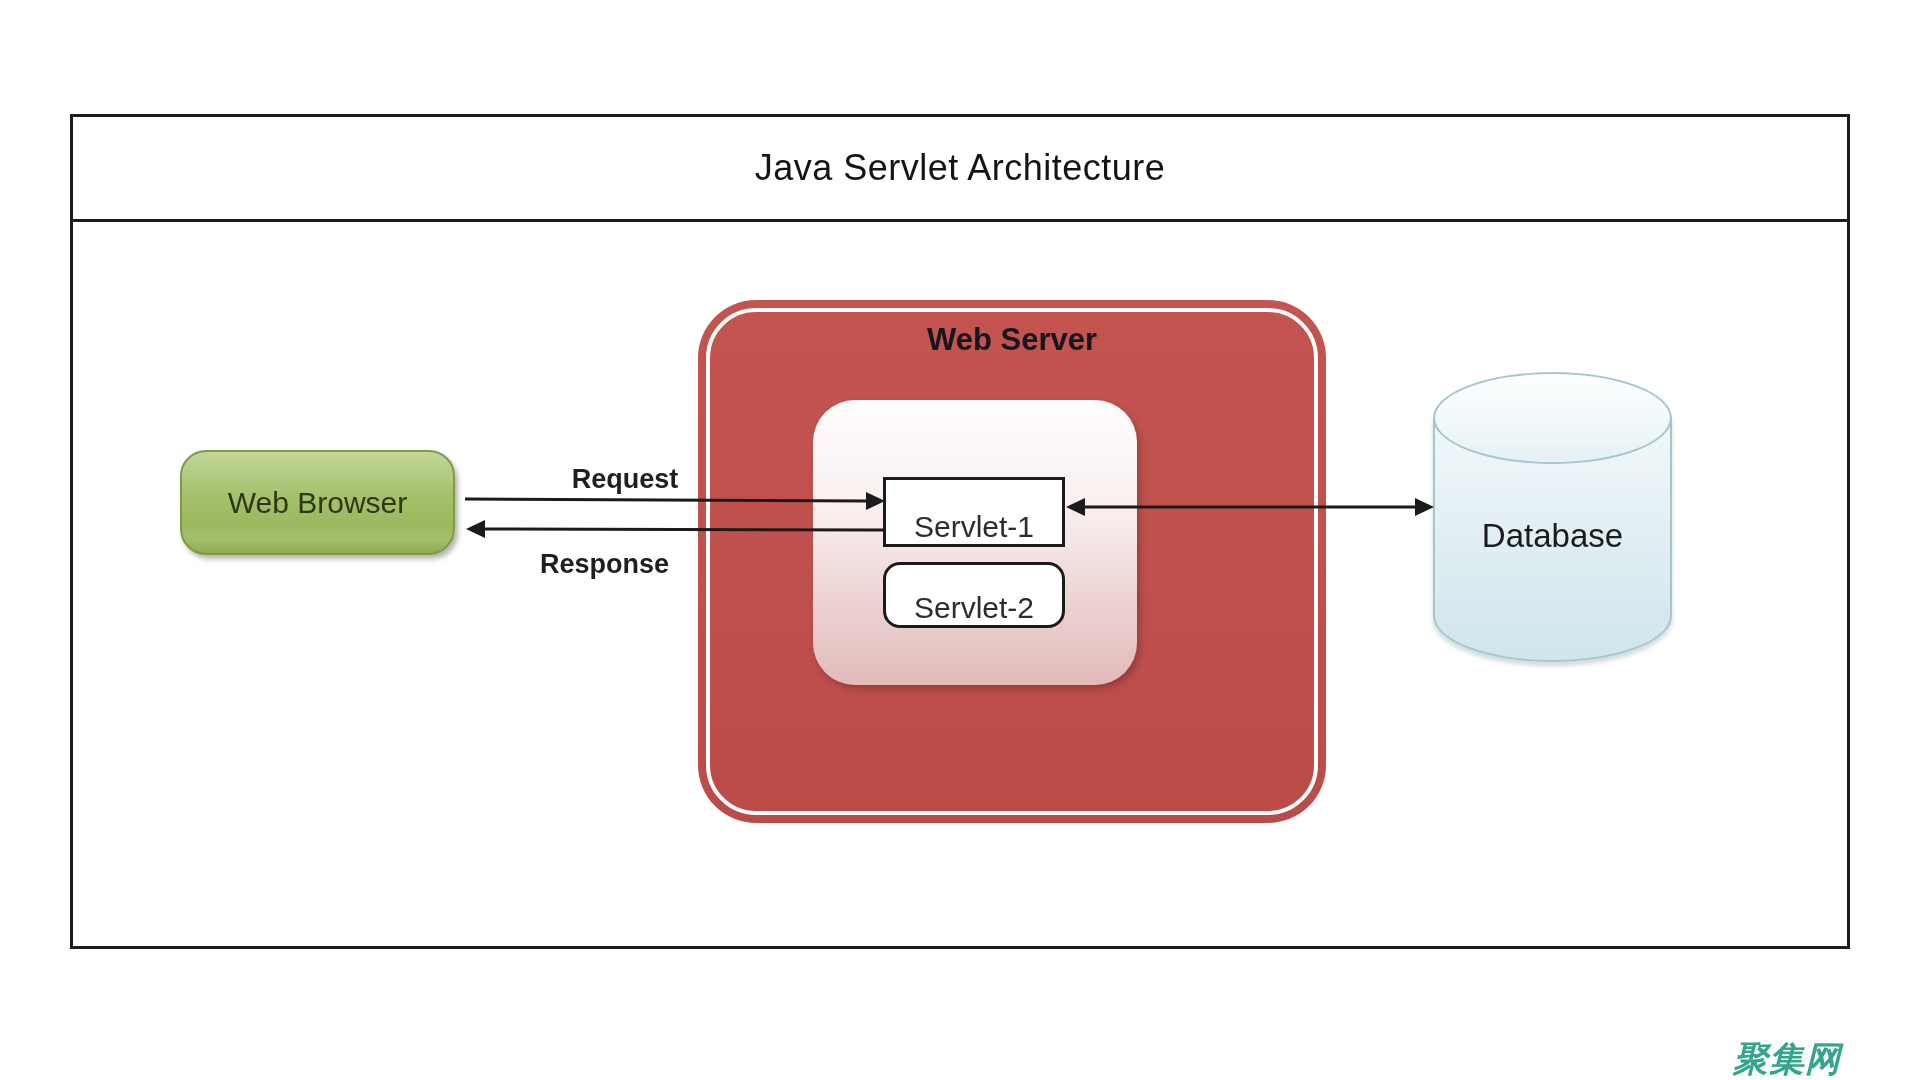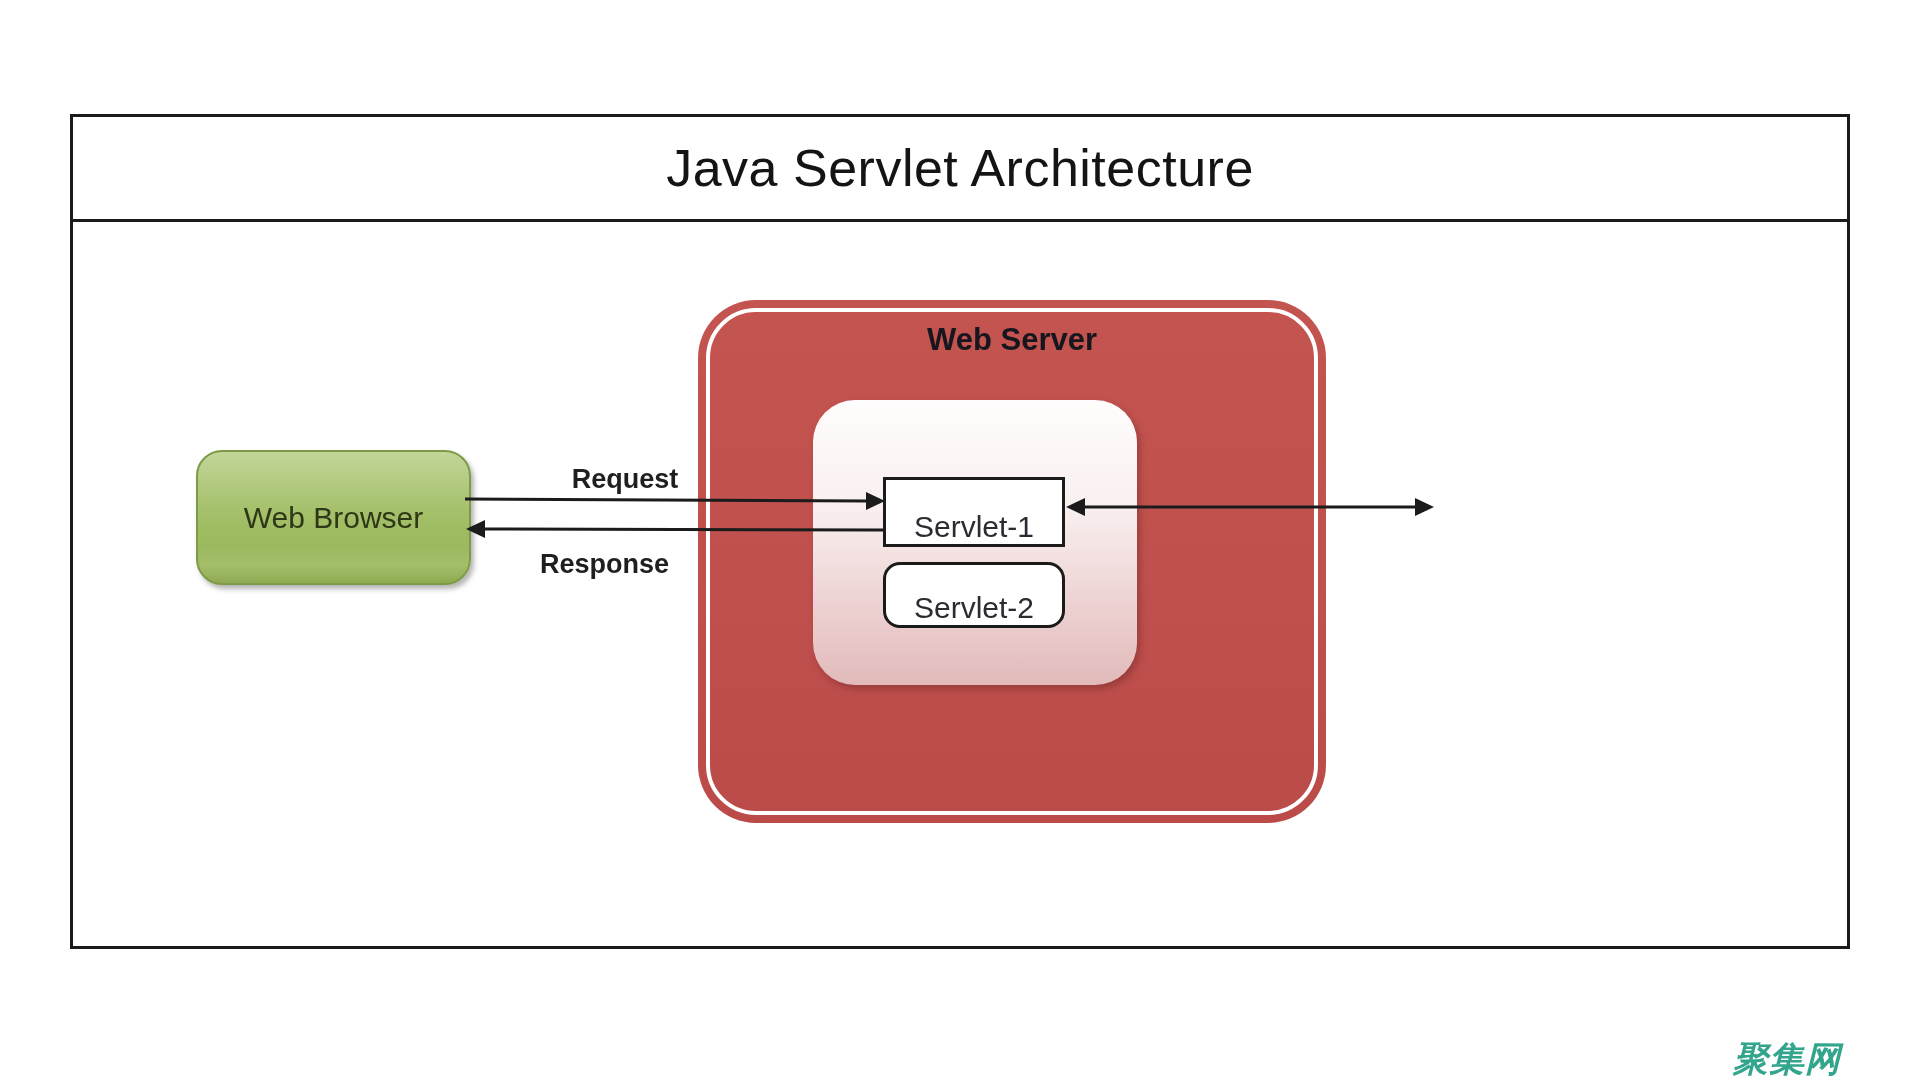--- a/index.html
+++ b/index.html
@@ -3,24 +3,24 @@
 <meta charset="utf-8">
 <style>
   html,body{margin:0;padding:0;background:#ffffff;}
   .canvas{
     position:relative;width:1920px;height:1080px;background:#ffffff;overflow:hidden;
     font-family:"Liberation Sans", sans-serif;color:#1b1b1b;
   }
   
   .frame{position:absolute;left:70px;top:114px;width:1780px;height:835px;border:3px solid #1b1b1b;box-sizing:border-box;background:#ffffff;}
   .title-strip{position:absolute;left:0;top:0;width:100%;height:105px;border-bottom:3px solid #1b1b1b;box-sizing:border-box;display:flex;align-items:center;justify-content:center;}
-  .title-text{font-size:52px;letter-spacing:0.5px;color:#141414;}
+  .title-text{font-size:36px;letter-spacing:0.5px;color:#141414;}
   
   .web-browser{
-    position:absolute;left:196px;top:450px;width:275px;height:135px;border-radius:26px;
+    position:absolute;left:180px;top:450px;width:275px;height:105px;border-radius:26px;
     background:linear-gradient(180deg,#c2d698 0%,#b3cb82 22%,#a3bf67 48%,#9cb95f 72%,#a4be6a 86%,#8fab51 100%);
     border:2px solid #7e9a47;box-sizing:border-box;
     box-shadow:3px 4px 5px rgba(90,90,90,0.45);
     display:flex;align-items:center;justify-content:center;
   }
   .web-browser .label{font-size:30px;color:#2e3718;}
   
   .web-server{
     position:absolute;left:698px;top:300px;width:628px;height:523px;border-radius:58px;
     background:linear-gradient(180deg,#c4544f 0%,#c0504d 55%,#ba4b49 100%);
@@ -89,20 +89,25 @@
     <div class="servlet-container">
       <div class="servlet-box servlet-1">
         <span>Servlet-1</span>
       </div>
       <div class="servlet-box servlet-2">
         <span>Servlet-2</span>
       </div>
     </div>
   </div>
 
+  <div class="database">
+    <div class="db-body"></div>
+    <div class="db-top"></div>
+    <div class="label">Database</div>
+  </div>
 
   <div class="edge-label request-label">Request</div>
   <div class="edge-label response-label">Response</div>
 
   <svg class="arrows" viewBox="0 0 1920 1080" xmlns="http://www.w3.org/2000/svg">
 
     <line x1="465" y1="499" x2="867" y2="501" stroke="#1b1b1b" stroke-width="3"></line>
     <polygon points="866,492 885,501 866,510" fill="#1b1b1b"></polygon>
 
     <line x1="884" y1="530" x2="484" y2="529" stroke="#1b1b1b" stroke-width="3"></line>

